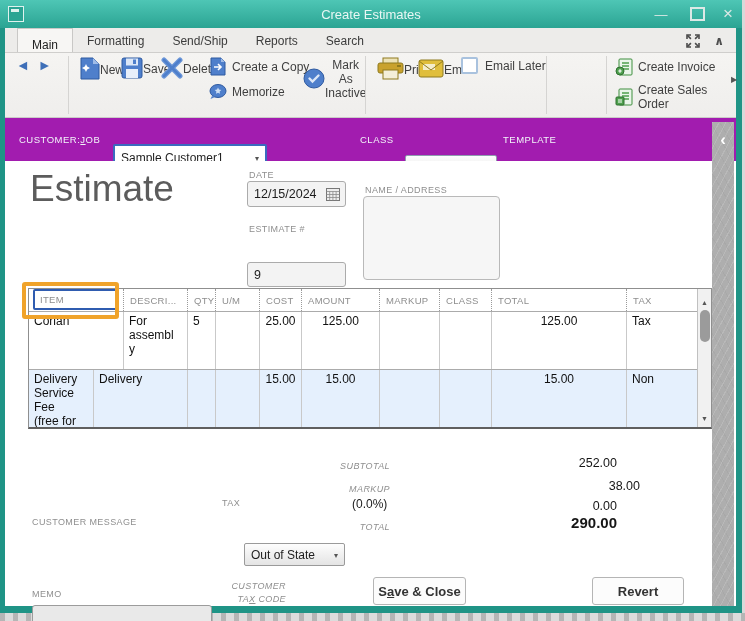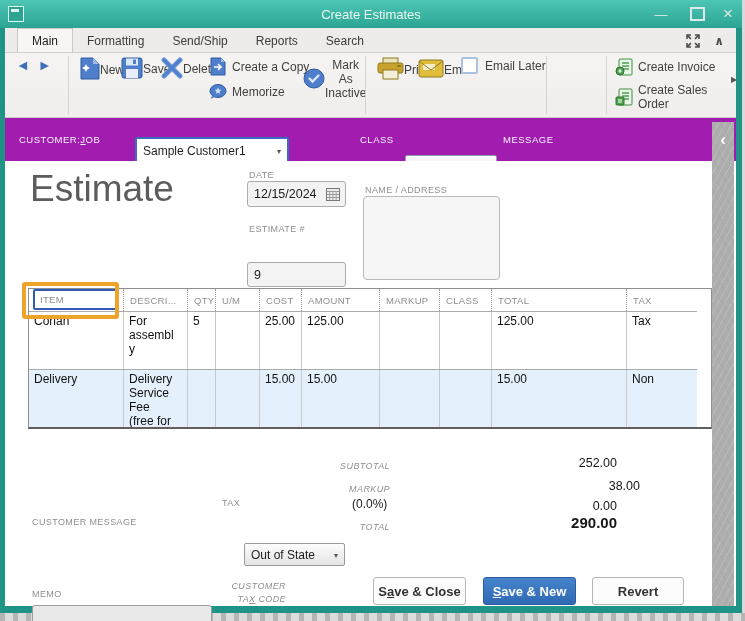--- a/index.html
+++ b/index.html
@@ -15,21 +15,21 @@
   .win-icon{position:absolute;left:8px;top:6px;width:14px;height:14px;border:1px solid #DFF2EE;background:#2BA493;}
   .win-icon:before{content:"";position:absolute;left:2px;top:2px;width:8px;height:3px;background:#DFF2EE;}
   .winbtn{position:absolute;top:0;height:28px;width:22px;color:#DCE9E6;font-size:13px;
           display:flex;align-items:center;justify-content:center;}
   .maxbox{width:11px;height:10px;border:2px solid #DCE9E6;}
   .border-teal{background:#1F9486;}
 
   
   .tabbar{left:5px;top:28px;width:731px;height:25px;background:#EDECEA;border-bottom:1px solid #CFCECC;display:flex;align-items:flex-end;}
   .tab{height:22px;padding:0 14px;display:flex;align-items:center;font-size:12px;color:#3C3C3C;}
-  .tab.active{background:#F7F6F4;border:1px solid #C9C8C6;border-bottom:none;height:23px;color:#222;}
+  .tab.active{background:#F7F6F4;border:1px solid #C9C8C6;border-bottom:none;height:23px;color:#222;align-items:flex-end;}
   .tab-icons{position:absolute;right:12px;top:6px;display:flex;gap:14px;align-items:center;color:#4E4E4E;}
 
   
   .toolbar{left:5px;top:53px;width:731px;height:65px;background:linear-gradient(#F5F4F2,#EFEEEC);border-bottom:1px solid #CBCAC8;}
   .tsep{position:absolute;top:3px;width:1px;height:58px;background:#D5D4D2;}
   .tlabel{font-size:12px;color:#3F3F3F;}
   .caret{font-size:8px;color:#555;line-height:8px;}
   .navarrow{font-size:14px;color:#3E6FB8;line-height:14px;}
   .findbtn{left:13px;top:77px;width:46px;height:26px;background:#FCFBFA;border:1px solid #B9B8B6;border-radius:3px;
            display:flex;align-items:center;justify-content:center;font-size:12px;color:#333;}
@@ -52,30 +52,30 @@
                       repeating-linear-gradient(60deg,rgba(120,120,120,.10) 0 1px,transparent 1px 8px);}
   .sidechev{color:#FFF;font-size:17px;font-weight:bold;text-align:center;margin-top:8px;}
 
   .smalllabel{font-size:9px;color:#8F8F8F;letter-spacing:.4px;}
   .field{background:#F3F3F3;border:1px solid #ABABAB;border-radius:3px;display:flex;align-items:center;
          font-size:12.5px;color:#1D1D1D;padding-left:6px;position:relative;}
   .heading{font-size:37px;color:#5C5C5C;}
 
   
   .tablewrap{left:28px;top:288px;width:684px;height:141px;border:1px solid #8F8F8F;border-bottom:2px solid #5F5F5F;
-             background:#FFF;display:flex;overflow:hidden;flex-direction:column;}
+             background:#FFF;display:flex;overflow:hidden;}
   .grid{width:668px;}
   .thead{display:flex;height:22px;align-items:center;}
   .th{font-size:9.5px;color:#8E8E8E;letter-spacing:.3px;padding-left:6px;box-sizing:border-box;height:22px;
       display:flex;align-items:center;border-left:1px dotted #9A9A9A;position:relative;}
   .th:first-child{border-left:none;}
   .trow{display:flex;border-top:1px solid #ABABAB;font-size:12px;color:#111;}
   .td{box-sizing:border-box;padding:2px 5px 0 5px;border-left:1px solid #C9C9C9;overflow:hidden;line-height:1.18;}
   .td:first-child{border-left:none;}
-  .num{text-align:left;}
+  .num{text-align:center;}
   .desc{overflow-wrap:anywhere;padding-right:12px;}
   .c0{width:94px}.c1{width:64px}.c2{width:28px}.c3{width:44px}.c4{width:42px}
   .c5{width:78px}.c6{width:60px}.c7{width:52px}.c8{width:135px}.c9{width:71px}
   .row-alt{background:#E5F0FD;}
   .focusbox{position:absolute;left:4px;top:0px;width:84px;height:21px;border:2px solid #2F5CB0;background:#FFF;
             border-radius:2px;display:flex;align-items:center;padding-left:5px;box-sizing:border-box;}
   .vscroll{width:15px;background:#F1F1F1;border-left:1px solid #C0C0C0;position:relative;}
   .sbtn{height:14px;display:flex;align-items:center;justify-content:center;font-size:7px;color:#555;}
   .sthumb{position:absolute;left:2px;top:21px;width:10px;height:32px;background:#9B9B9B;border-radius:5px;}
 
@@ -284,30 +284,30 @@
           </svg>
       </span>
       <span class="tlabel">Create Sales Order</span>
     </div>
 
     <div class="abs" style="left:726px;top:22px;font-size:8px;color:#555;">▶</div>
   </div>
 
   <div class="abs ctxbar">
     <span class="abs ctxlabel" style="left:14px;top:16px;"><span>CUSTOMER:</span><span class="u">J</span><span>OB</span></span>
-    <div class="abs dd focusblue" style="left:108px;top:19px;width:154px;height:27px;margin-left:22px;">
+    <div class="abs dd focusblue" style="left:108px;top:26px;width:154px;height:27px;">
       <span>Sample Customer1</span>
       <span class="caret">▾</span>
     </div>
     <span class="abs ctxlabel" style="left:355px;top:16px;">CLASS</span>
     <div class="abs dd" style="left:400px;top:10px;width:92px;height:24px;">
       <span></span>
       <span class="caret">▾</span>
     </div>
-    <span class="abs ctxlabel" style="left:498px;top:16px;">MESSAGE</span>
+    <span class="abs ctxlabel" style="left:498px;top:16px;">TEMPLATE</span>
     <div class="abs dd" style="left:559px;top:10px;width:97px;height:24px;">
       <span>Custom E...</span>
       <span class="caret">▾</span>
     </div>
   </div>
 
   <div class="abs mainarea"></div>
 
   <div class="abs sidepanel">
     <div class="sidechev">‹</div>
@@ -360,22 +360,22 @@
         <div class="td c2">5</div>
         <div class="td c3"></div>
         <div class="td c4 num">25.00</div>
         <div class="td c5 num">125.00</div>
         <div class="td c6"></div>
         <div class="td c7"></div>
         <div class="td c8 num">125.00</div>
         <div class="td c9">Tax</div>
       </div>
       <div class="trow row-alt" style="height:62px;">
+        <div class="td c1 desc">Delivery Service Fee (free for</div>
         <div class="td c0">Delivery</div>
-        <div class="td c1 desc">Delivery Service Fee (free for</div>
         <div class="td c2"></div>
         <div class="td c3"></div>
         <div class="td c4 num">15.00</div>
         <div class="td c5 num">15.00</div>
         <div class="td c6"></div>
         <div class="td c7"></div>
         <div class="td c8 num">15.00</div>
         <div class="td c9">Non</div>
       </div>
     </div>
@@ -411,20 +411,17 @@
   <span class="abs smalllabel" style="left:32px;top:589px;">MEMO</span>
 
   <div class="abs rlabel" style="left:220px;top:580px;width:66px;line-height:1.45;">
     <span>CUSTOMER</span><br>
     <span>TA</span><span class="u">X</span><span> CODE</span>
   </div>
 
   <div class="abs btn" style="left:373px;top:577px;width:93px;height:28px;">
     <span><span>S</span><span class="u">a</span><span>ve &amp; Close</span></span>
   </div>
-  <div class="abs btn primary" style="left:483px;top:577px;width:93px;height:28px;">
-    <span><span class="u">S</span><span>ave &amp; New</span></span>
-  </div>
   <div class="abs btn" style="left:592px;top:577px;width:92px;height:28px;">
     <span>Revert</span>
   </div>
 
 </div>
 
 </body></html>

